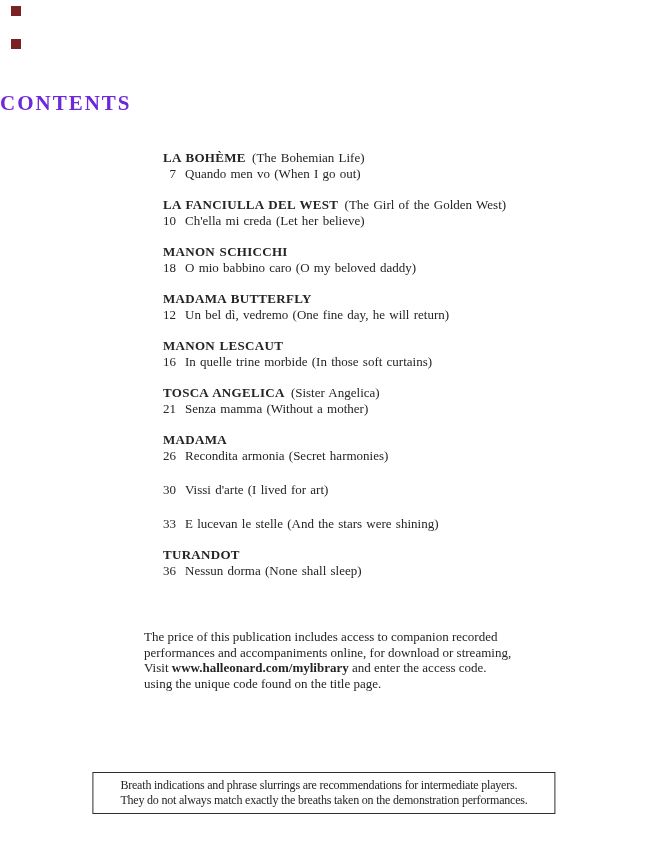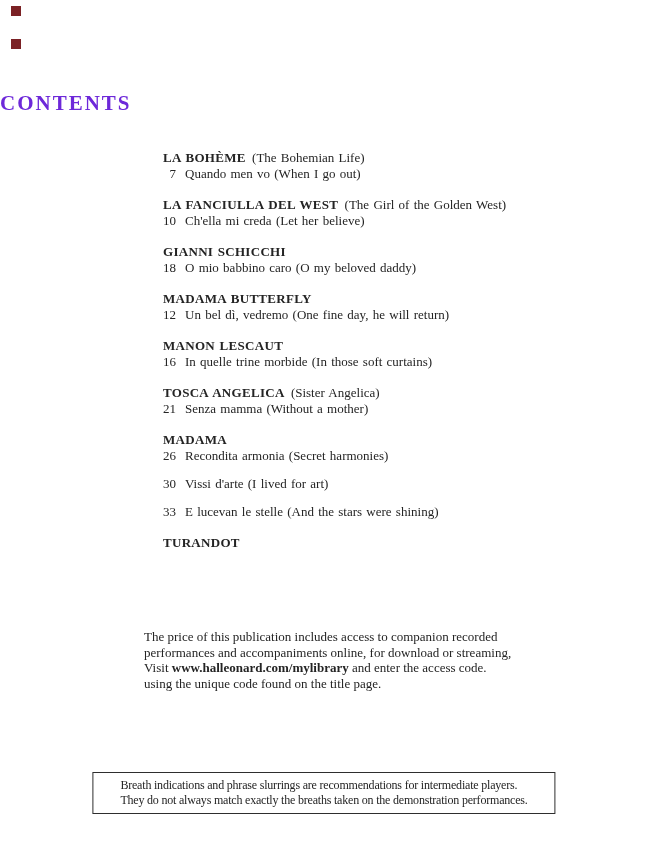--- a/index.html
+++ b/index.html
@@ -46,21 +46,21 @@
     word-spacing: 1px;
   }
   .opera-name { font-weight: bold; letter-spacing: 0.3px; }
   .opera-subtitle { margin-left: 2px; }
   .toc-entry {
     font-size: 13px;
     line-height: 16px;
     white-space: nowrap;
     word-spacing: 1px;
   }
-  .toc-entry.spaced { margin-top: 12px; }
+  .toc-entry.spaced { margin-top: 18px; }
   .entry-num {
     display: inline-block;
     width: 17px;
     text-align: right;
     margin-right: 9px;
   }
   .access-note {
     position: absolute;
     left: 144px;
     top: 629px;
@@ -109,21 +109,21 @@
         <span class="opera-name">LA FANCIULLA DEL WEST</span>
         <span class="opera-subtitle">(The Girl of the Golden West)</span>
       </div>
       <div class="toc-entry">
         <span class="entry-num">10</span><span>Ch'ella mi creda (Let her believe)</span>
       </div>
     </div>
 
     <div class="toc-section">
       <div class="opera-line">
-        <span class="opera-name">GIANNI SCHICCHI</span>
+        <span class="opera-name">MANON SCHICCHI</span>
         <span class="opera-subtitle"></span>
       </div>
       <div class="toc-entry">
         <span class="entry-num">18</span><span>O mio babbino caro (O my beloved daddy)</span>
       </div>
     </div>
 
     <div class="toc-section">
       <div class="opera-line">
         <span class="opera-name">MADAMA BUTTERFLY</span>
@@ -168,20 +168,23 @@
       <div class="toc-entry spaced">
         <span class="entry-num">33</span><span>E lucevan le stelle (And the stars were shining)</span>
       </div>
     </div>
 
     <div class="toc-section">
       <div class="opera-line">
         <span class="opera-name">TURANDOT</span>
         <span class="opera-subtitle"></span>
       </div>
+      <div class="toc-entry">
+        <span class="entry-num">36</span><span>Nessun dorma (None shall sleep)</span>
+      </div>
     </div>
 
   </div>
 
   <div class="access-note">
     <div class="access-line">The price of this publication includes access to companion recorded</div>
     <div class="access-line">performances and accompaniments online, for download or streaming,</div>
     <div class="access-line"><span>Visit </span><span class="bold">www.halleonard.com/mylibrary</span><span> and enter the access code.</span></div>
     <div class="access-line">using the unique code found on the title page.</div>
   </div>

